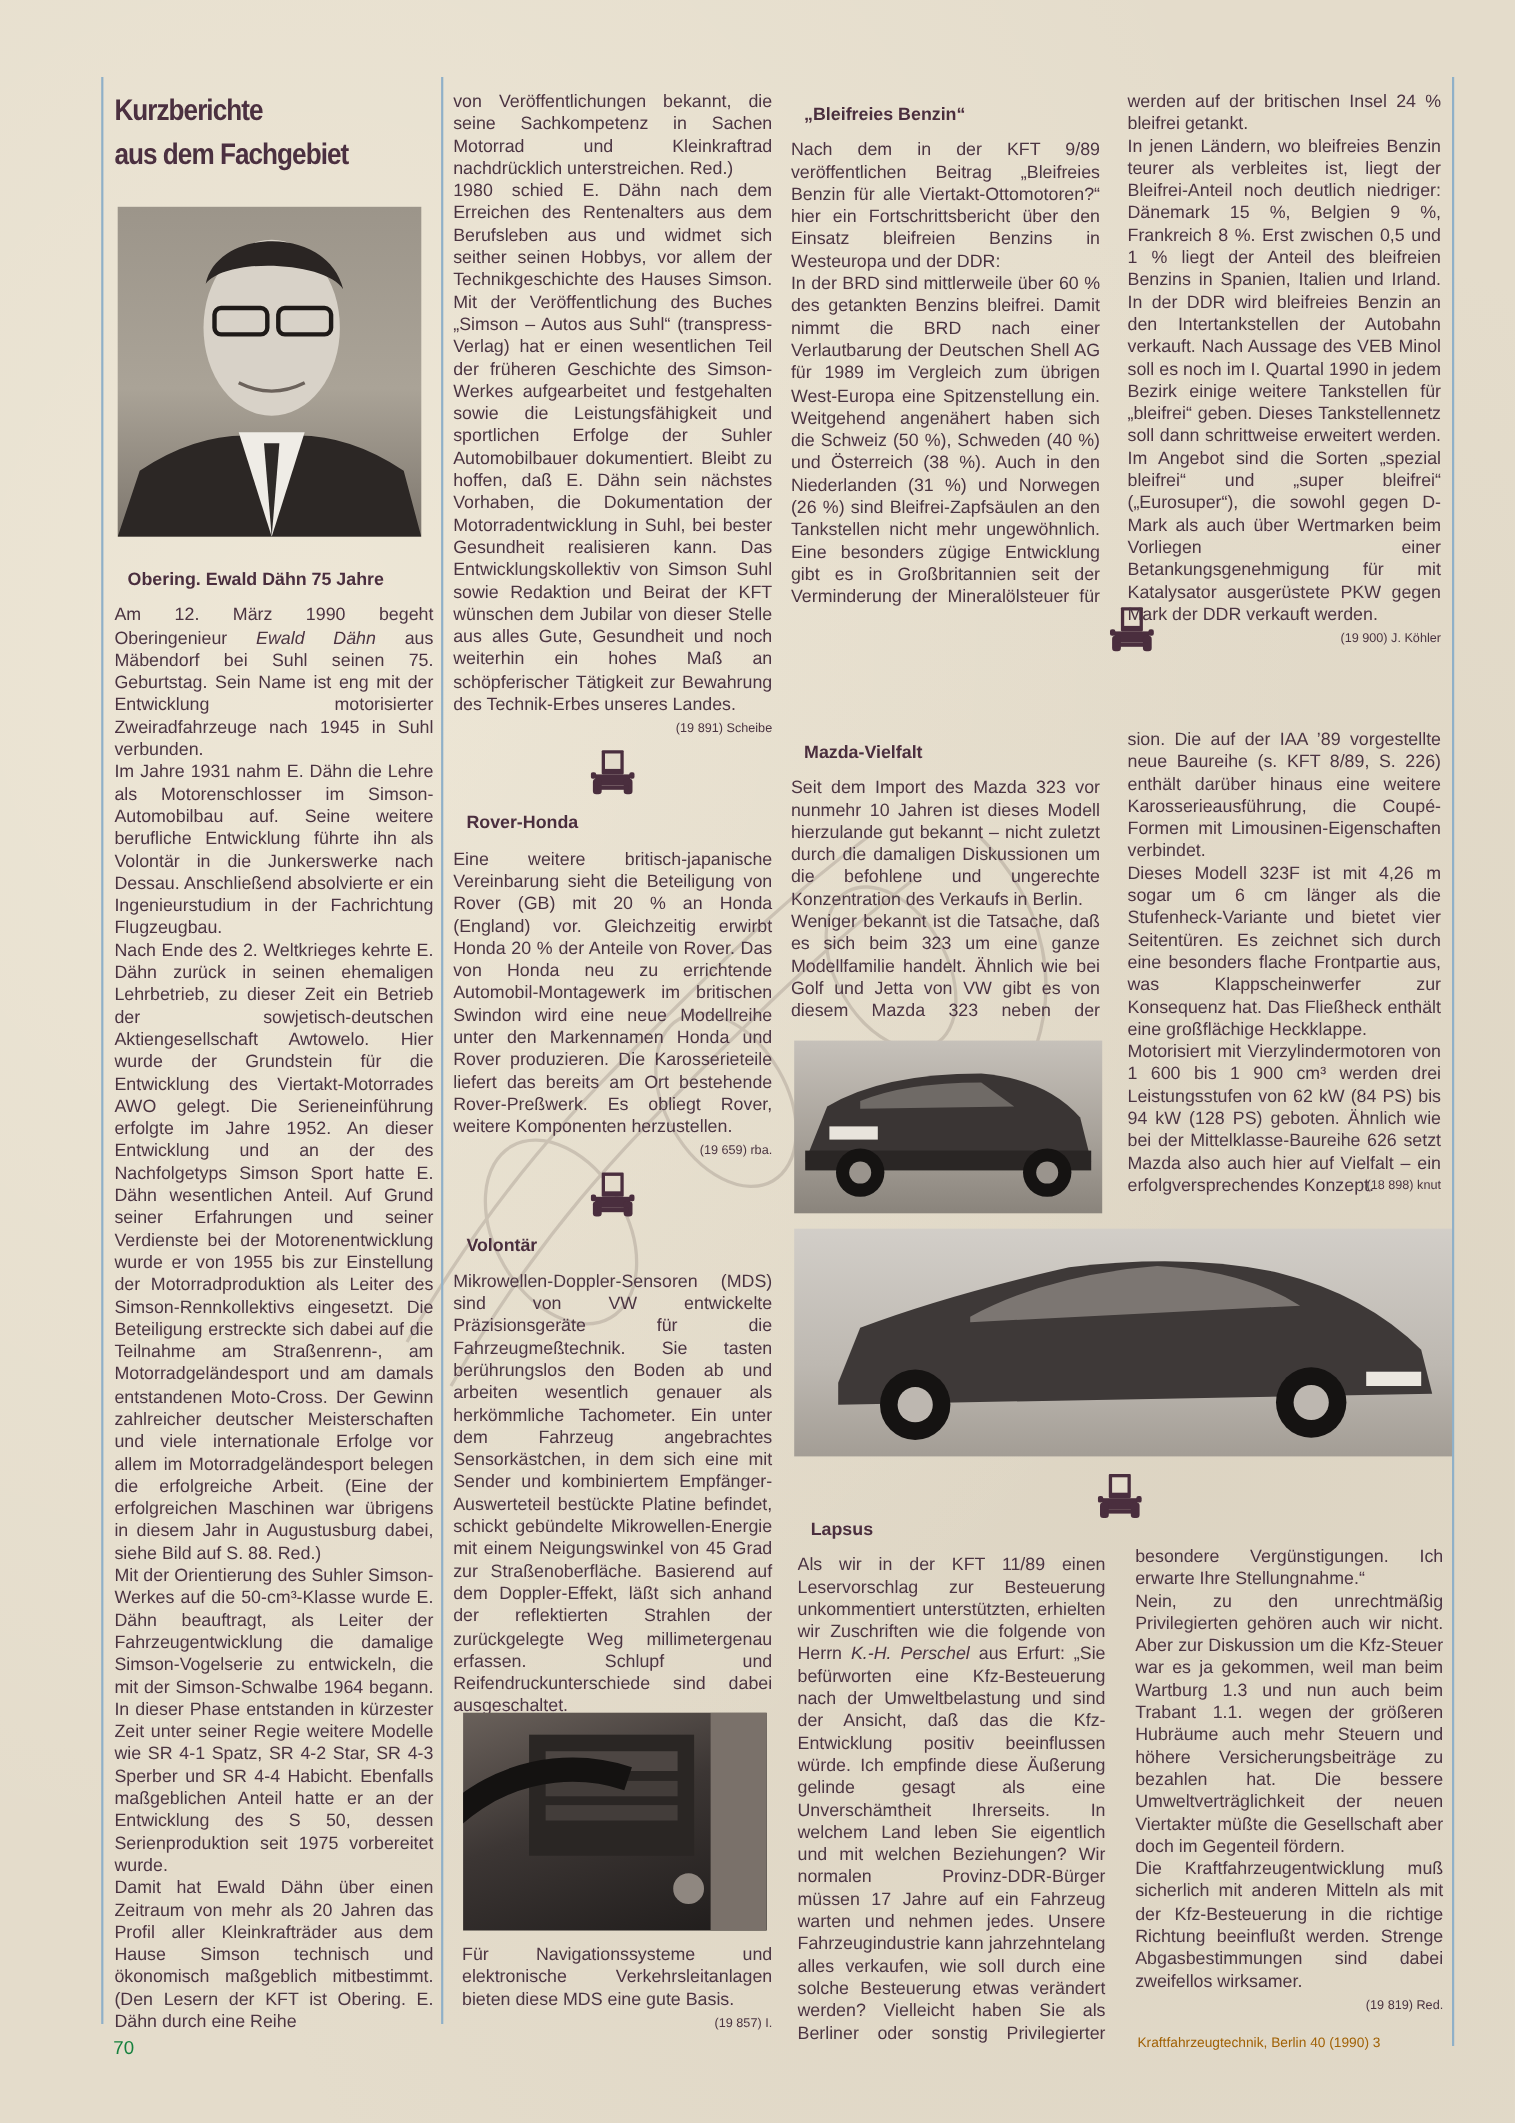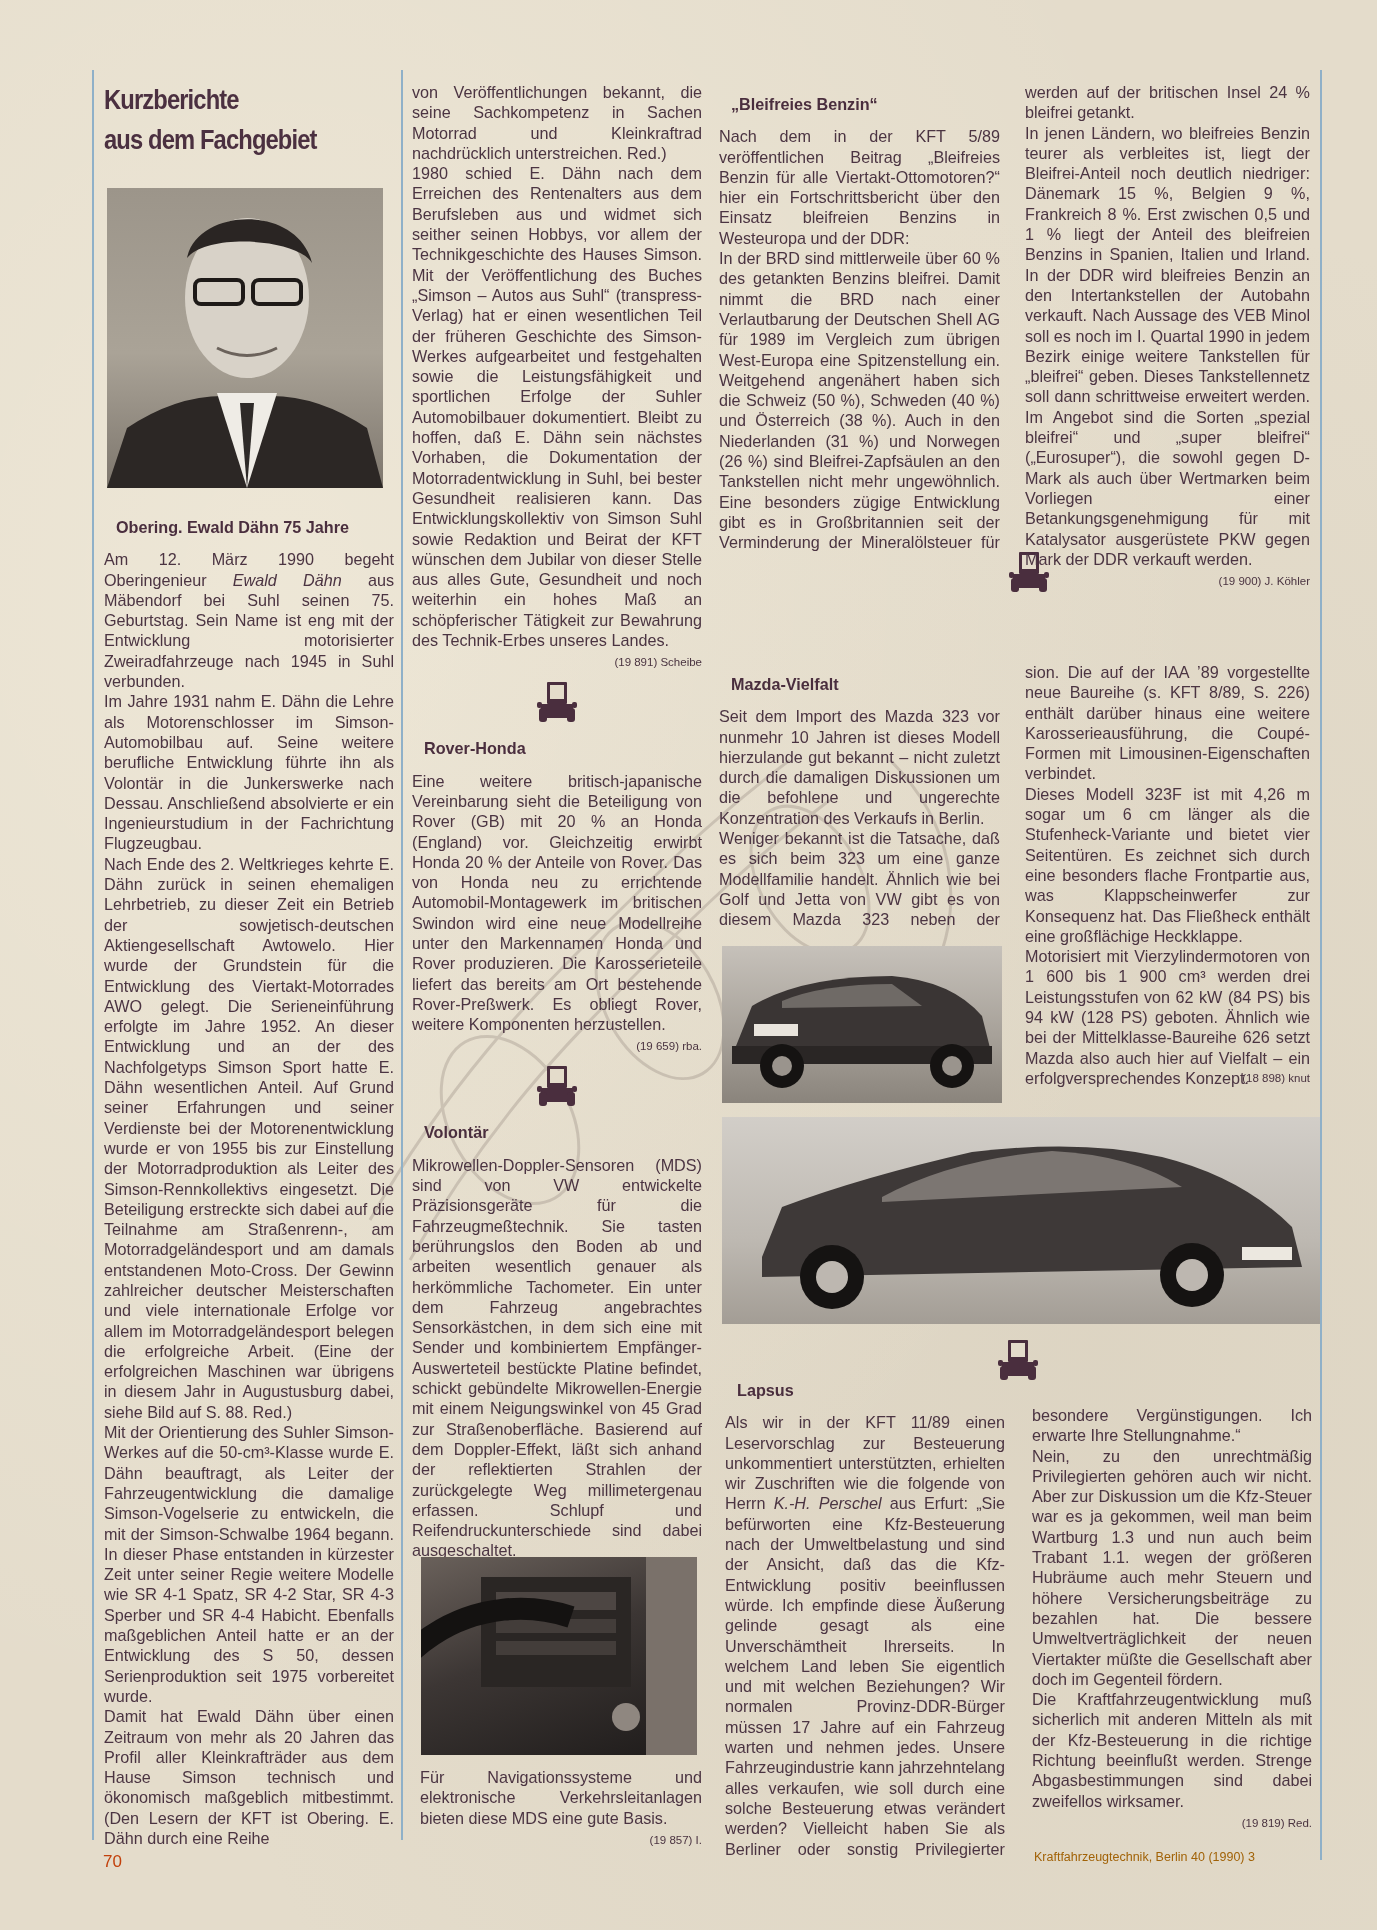--- a/index.html
+++ b/index.html
@@ -15,21 +15,21 @@
   .page { position: absolute; left: 0; top: 0; width: 1377px; height: 1412px; }
   .rule { position: absolute; width: 2px; background: #8fb0c8; }
   .col { position: absolute; font-size: 16.2px; line-height: 20.3px; text-align: justify; color: #4b3442; }
   .col p { margin: 0; }
   .col h3 { margin: 12px; font-size: 16.2px; line-height: 20.3px; font-weight: bold; color: #4a2e3e; }
   .sig { text-align: right; font-size: 11.5px; line-height: 16px; margin-top: 4px; color: #4a3340; }
   .title { position: absolute; left: 104px; top: 80px; font-family: "Liberation Sans", sans-serif; font-weight: bold; font-size: 27px; line-height: 40px; color: #4b3040; letter-spacing: -1px; transform: scaleX(0.88); transform-origin: left top; }
   .photo { position: absolute; background: #2a2422; overflow: hidden; }
   .caricon { display: block; margin: 10px auto 8px; width: 40px; height: 46px; }
   em { font-style: italic; }
-  .pageno { position: absolute; left: 103px; top: 1852px; font-size: 17px; color: #c2410c; }
+  .pageno { position: absolute; left: 103px; top: 1852px; font-size: 17px; color: #15803d; }
   .footer { position: absolute; left: 1034px; top: 1850px; font-size: 12.5px; color: #a16207; }
   .stamp { position: absolute; left: 330px; top: 700px; width: 700px; height: 600px; pointer-events: none; opacity: 0.22; }
 </style>
 </head>
 <body>
 
 <div class="page">
 
   <svg class="stamp" viewBox="0 0 700 600">
     <g fill="none" stroke="#6a5a55" stroke-width="3">
@@ -131,21 +131,21 @@
   </div>
 
   <div class="col" style="left:420px; top:1767px; width:282px;">
     <p>Für Navigationssysteme und elektronische Verkehrsleitanlagen bieten diese MDS eine gute Basis.</p>
     <div class="sig">(19 857)   I.</div>
   </div>
 
   <div class="col" style="left:719px; top:82px; width:281px;">
     <article>
       <h3>„Bleifreies Benzin“</h3>
-      <p>Nach dem in der KFT 5/89 veröffentlichen Beitrag „Bleifreies Benzin für alle Viertakt-Ottomotoren?“ hier ein Fortschrittsbericht über den Einsatz bleifreien Benzins in Westeuropa und der DDR:</p>
+      <p>Nach dem in der KFT 9/89 veröffentlichen Beitrag „Bleifreies Benzin für alle Viertakt-Ottomotoren?“ hier ein Fortschrittsbericht über den Einsatz bleifreien Benzins in Westeuropa und der DDR:</p>
       <p style="height:308px; overflow:hidden;">In der BRD sind mittlerweile über 60 % des getankten Benzins bleifrei. Damit nimmt die BRD nach einer Verlautbarung der Deutschen Shell AG für 1989 im Vergleich zum übrigen West-Europa eine Spitzenstellung ein. Weitgehend angenähert haben sich die Schweiz (50 %), Schweden (40 %) und Österreich (38 %). Auch in den Niederlanden (31 %) und Norwegen (26 %) sind Bleifrei-Zapfsäulen an den Tankstellen nicht mehr ungewöhnlich. Eine besonders zügige Entwicklung gibt es in Großbritannien seit der Verminderung der Mineralölsteuer für bleifreies Benzin (ähnliche Verfahrensweise wie BRD). Inzwischen werden auf der britischen Insel 24 % bleifrei getankt.</p>
     </article>
 
     <svg class="caricon" viewBox="0 0 40 46" style="margin-left:290px; margin-top:-6px;">
         <g fill="#4a2e3e">
           <rect x="10" y="2" width="20" height="22" rx="1"></rect>
           <rect x="13" y="5" width="14" height="14" fill="#e4dccb"></rect>
           <rect x="4" y="24" width="32" height="10"></rect>
           <rect x="2" y="28" width="8" height="14" rx="3"></rect>
           <rect x="30" y="28" width="8" height="14" rx="3"></rect>

